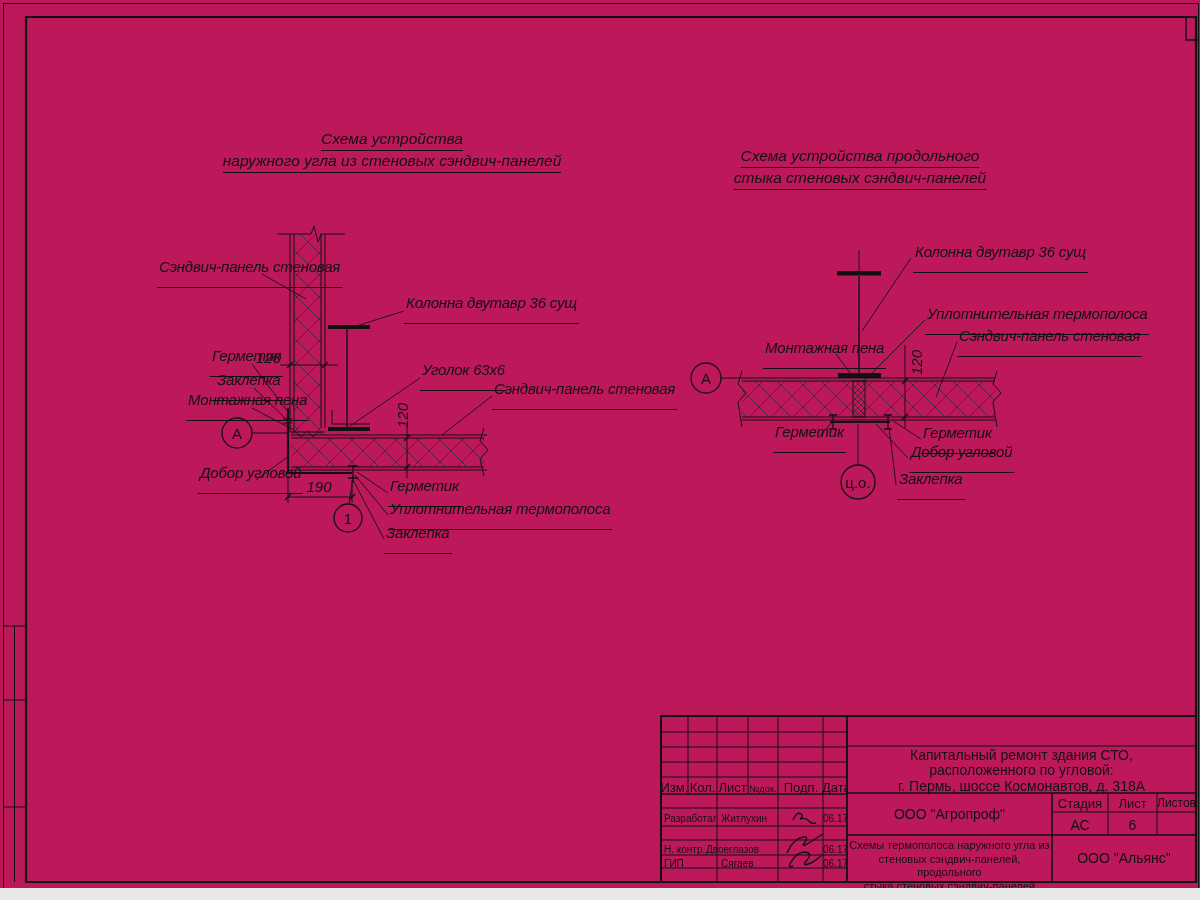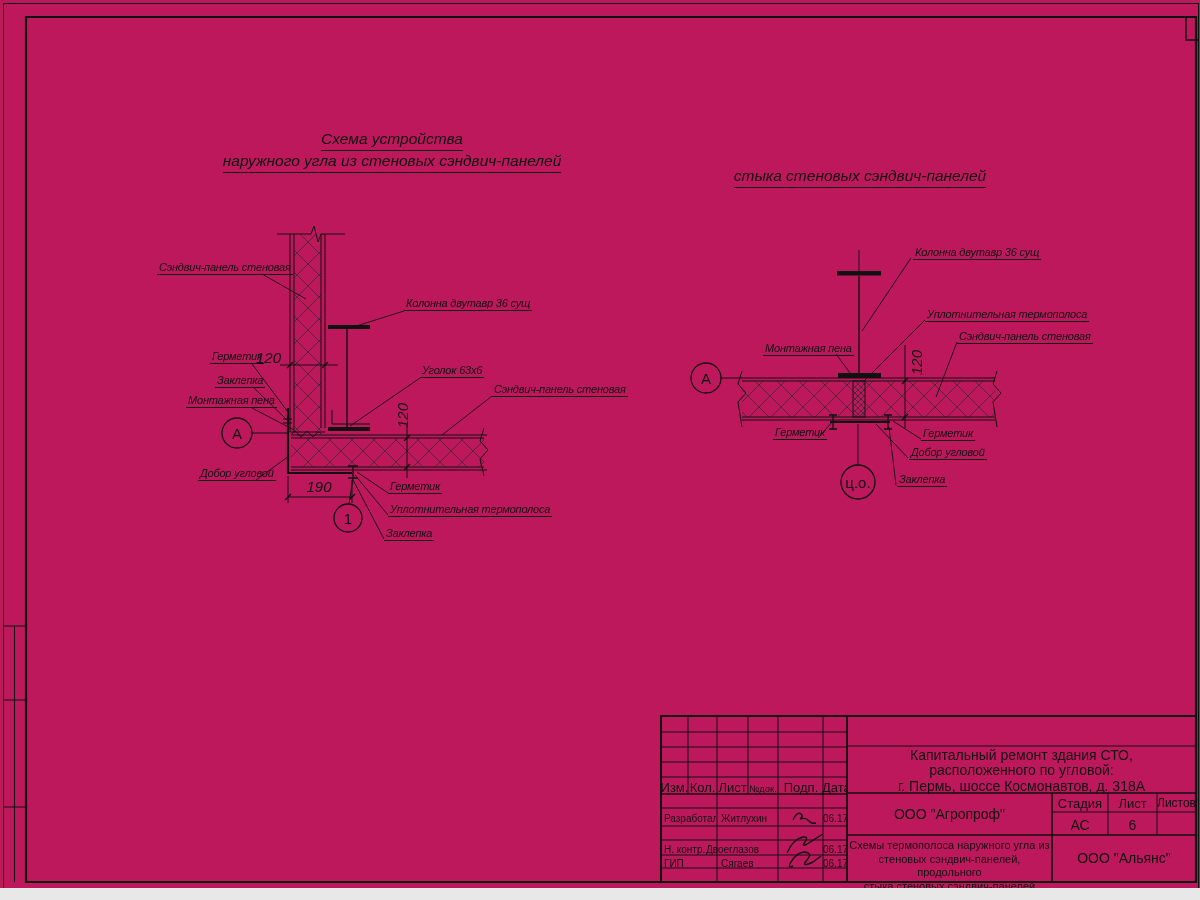--- a/index.html
+++ b/index.html
@@ -1,20 +1,20 @@
 <!DOCTYPE html>
 <html><head>
 <meta charset="utf-8">
 <style>
   html,body{margin:0;padding:0;background:#e8e8e8;}
   #sheet{position:relative;width:1200px;height:888px;background:#be185d;overflow:hidden;
          font-family:"Liberation Sans",sans-serif;color:#111;}
   svg{position:absolute;left:0;top:0;}
-  .lbl{position:absolute;font-style:italic;font-size:11px;letter-spacing:-0.2px;
-       white-space:nowrap;border-bottom:1px solid #111;padding:0 2px 1px 2px;line-height:12px;}
+  .lbl{position:absolute;font-style:italic;font-size:15px;letter-spacing:-0.2px;
+       white-space:nowrap;border-bottom:1px solid #111;padding:0 2px 14px 2px;line-height:12px;}
   .dim{position:absolute;font-style:italic;font-size:15px;white-space:nowrap;line-height:15px;}
   .dim.vert{transform:rotate(-90deg);transform-origin:center;}
   .marker{position:absolute;text-align:center;font-size:15px;line-height:15px;}
   .dtitle{position:absolute;text-align:center;font-style:italic;font-size:15.5px;line-height:20px;}
   .dtitle span{display:inline-block;border-bottom:1px solid #111;padding-bottom:1px;}
   .tb{position:absolute;overflow:hidden;}
   .c{text-align:center;}
   .small{font-size:10px;line-height:12px;}
 </style>
 </head>
@@ -171,21 +171,21 @@
     <path d="M787 853 q6 -14 16 -16 q6 -1 2 5 q-6 8 10 -3 l8 -5"></path>
     <path d="M793 866 q-6 3 -2 -4 q6 -10 14 -10 q8 1 2 8 q-7 8 6 2 l8 -6"></path>
   </g>
 </svg>
 
 <div class="dtitle" style="left:222px;top:129px;width:340px;">
   <span>Схема устройства</span><br>
   <span>наружного угла из стеновых сэндвич-панелей</span>
 </div>
 <div class="dtitle" style="left:700px;top:146px;width:320px;">
-  <br>
+  <span>Схема устройства продольного</span><br>
   <span>стыка стеновых сэндвич-панелей</span>
 </div>
 
 <div class="lbl" style="left:157px;top:261px;">Сэндвич-панель стеновая</div>
 <div class="lbl" style="left:404px;top:297px;">Колонна двутавр 36 сущ</div>
 <div class="lbl" style="left:420px;top:364px;">Уголок 63х6</div>
 <div class="lbl" style="left:492px;top:383px;">Сэндвич-панель стеновая</div>
 <div class="lbl" style="left:210px;top:350px;">Герметик</div>
 <div class="lbl" style="left:215px;top:374px;">Заклепка</div>
 <div class="lbl" style="left:186px;top:394px;">Монтажная пена</div>

